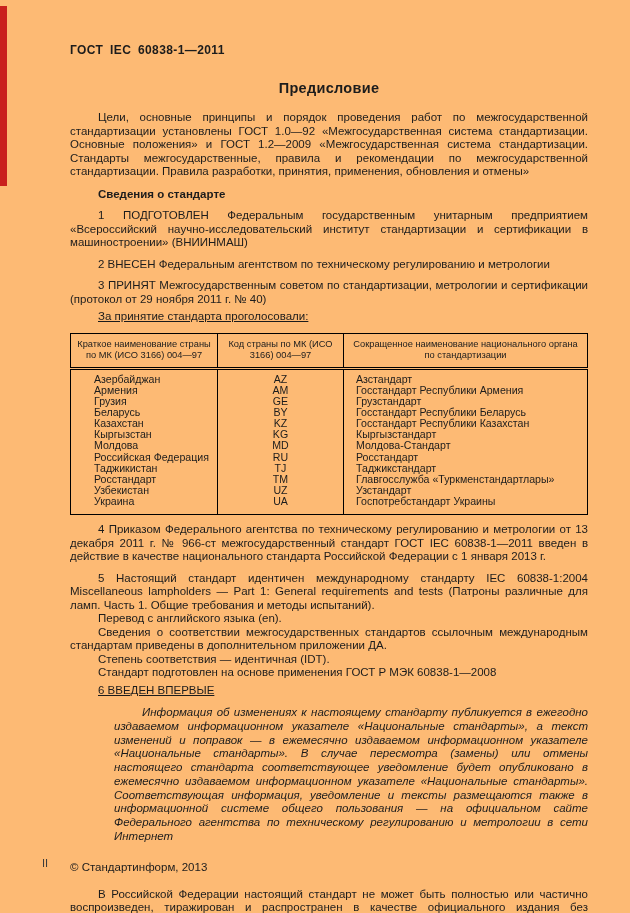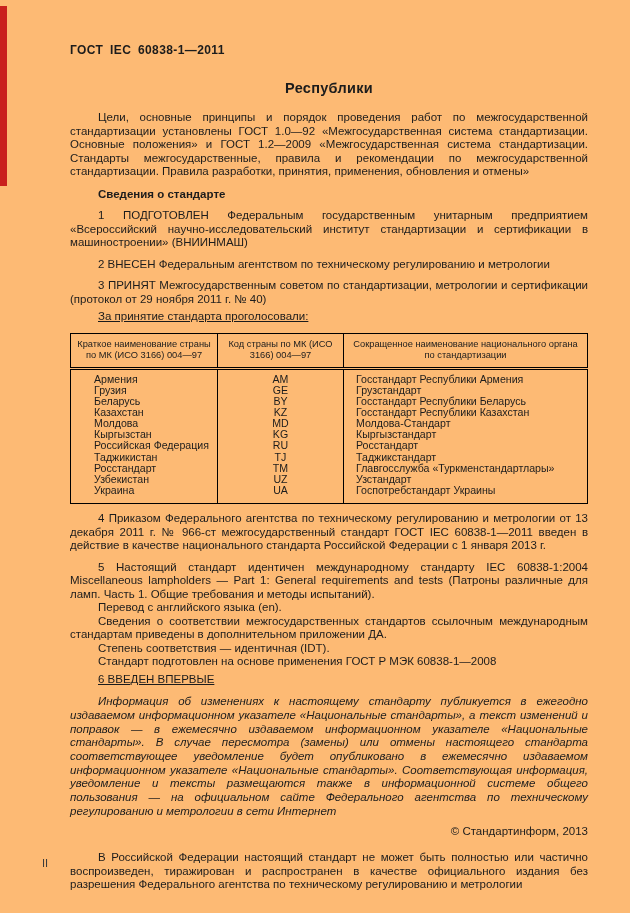--- a/index.html
+++ b/index.html
@@ -78,44 +78,45 @@
   .vote-table col.c1 { width: 147px; }
   .vote-table col.c2 { width: 126px; }
   .vote-table tbody tr:first-child td { padding-top: 4px; }
   .vote-table tbody tr:last-child td { padding-bottom: 7px; }
   .notice {
     font-style: italic;
     text-align: justify;
     text-indent: 28px;
     margin-top: 9px;
     line-height: 13.7px;
+    margin-left: 44px;
   }
   .copyright {
-    text-align: right;
-    margin-top: 6px;
+    text-align: left;
+    margin-top: 18px;
   }
   .repro { margin-top: 13px; }
   .page-number {
     position: absolute;
     left: 42px;
     top: 857px;
     font-size: 11px;
     color: #3a3a3a;
   }
 </style>
 </head>
 <body>
 
 <div class="page">
 
   <div class="red-bar" style="background: rgb(201, 32, 29);"></div>
 
   <div class="doc-header">ГОСТ IEC 60838-1—2011</div>
 
-  <div class="doc-title">Республики</div>
+  <div class="doc-title">Предисловие</div>
 
   <p class="body-par intro">Цели, основные принципы и порядок проведения работ по межгосударственной стандартизации установлены ГОСТ 1.0—92 «Межгосударственная система стандартизации. Основные положения» и ГОСТ 1.2—2009 «Межгосударственная система стандартизации. Стандарты межгосударственные, правила и рекомендации по межгосударственной стандартизации. Правила разработки, принятия, применения, обновления и отмены»</p>
 
   <div class="info-heading">Сведения о стандарте</div>
 
   <p class="body-par gap">1 ПОДГОТОВЛЕН Федеральным государственным унитарным предприятием «Всероссийский научно-исследовательский институт стандартизации и сертификации в машиностроении» (ВНИИНМАШ)</p>
   <p class="body-par gap">2 ВНЕСЕН Федеральным агентством по техническому регулированию и метрологии</p>
   <p class="body-par gap">3 ПРИНЯТ Межгосударственным советом по стандартизации, метрологии и сертификации (протокол от 29 ноября 2011 г. № 40)</p>
   <p class="body-par gap-sm">За принятие стандарта проголосовали:</p>
 
@@ -127,48 +128,53 @@
       </colgroup>
     <thead>
       <tr>
         <th>Краткое наименование страны по МК (ИСО 3166) 004—97</th>
         <th>Код страны по МК (ИСО 3166) 004—97</th>
         <th>Сокращенное наименование национального органа по стандартизации</th>
       </tr>
     </thead>
     <tbody>
         <tr>
+          <td>Азербайджан</td>
+          <td>AZ</td>
+          <td>Азстандарт</td>
+        </tr>
+        <tr>
           <td>Армения</td>
           <td>AM</td>
           <td>Госстандарт Республики Армения</td>
         </tr>
         <tr>
           <td>Грузия</td>
           <td>GE</td>
           <td>Грузстандарт</td>
         </tr>
         <tr>
           <td>Беларусь</td>
           <td>BY</td>
           <td>Госстандарт Республики Беларусь</td>
         </tr>
         <tr>
           <td>Казахстан</td>
           <td>KZ</td>
           <td>Госстандарт Республики Казахстан</td>
         </tr>
         <tr>
+          <td>Кыргызстан</td>
+          <td>KG</td>
+          <td>Кыргызстандарт</td>
+        </tr>
+        <tr>
           <td>Молдова</td>
           <td>MD</td>
           <td>Молдова-Стандарт</td>
-        </tr>
-        <tr>
-          <td>Кыргызстан</td>
-          <td>KG</td>
-          <td>Кыргызстандарт</td>
         </tr>
         <tr>
           <td>Российская Федерация</td>
           <td>RU</td>
           <td>Росстандарт</td>
         </tr>
         <tr>
           <td>Таджикистан</td>
           <td>TJ</td>
           <td>Таджикстандарт</td>

